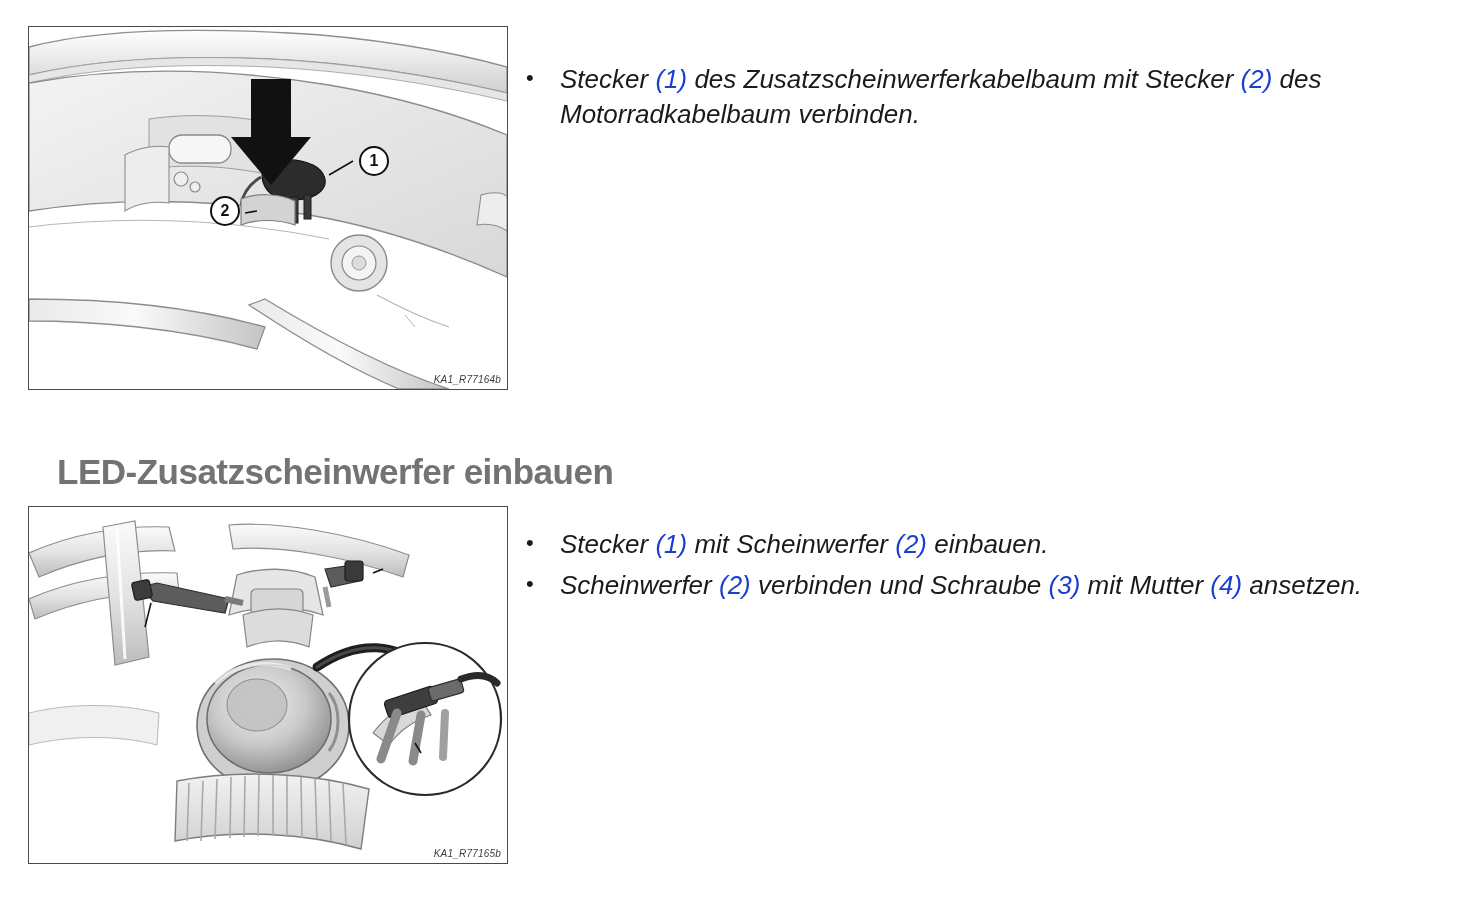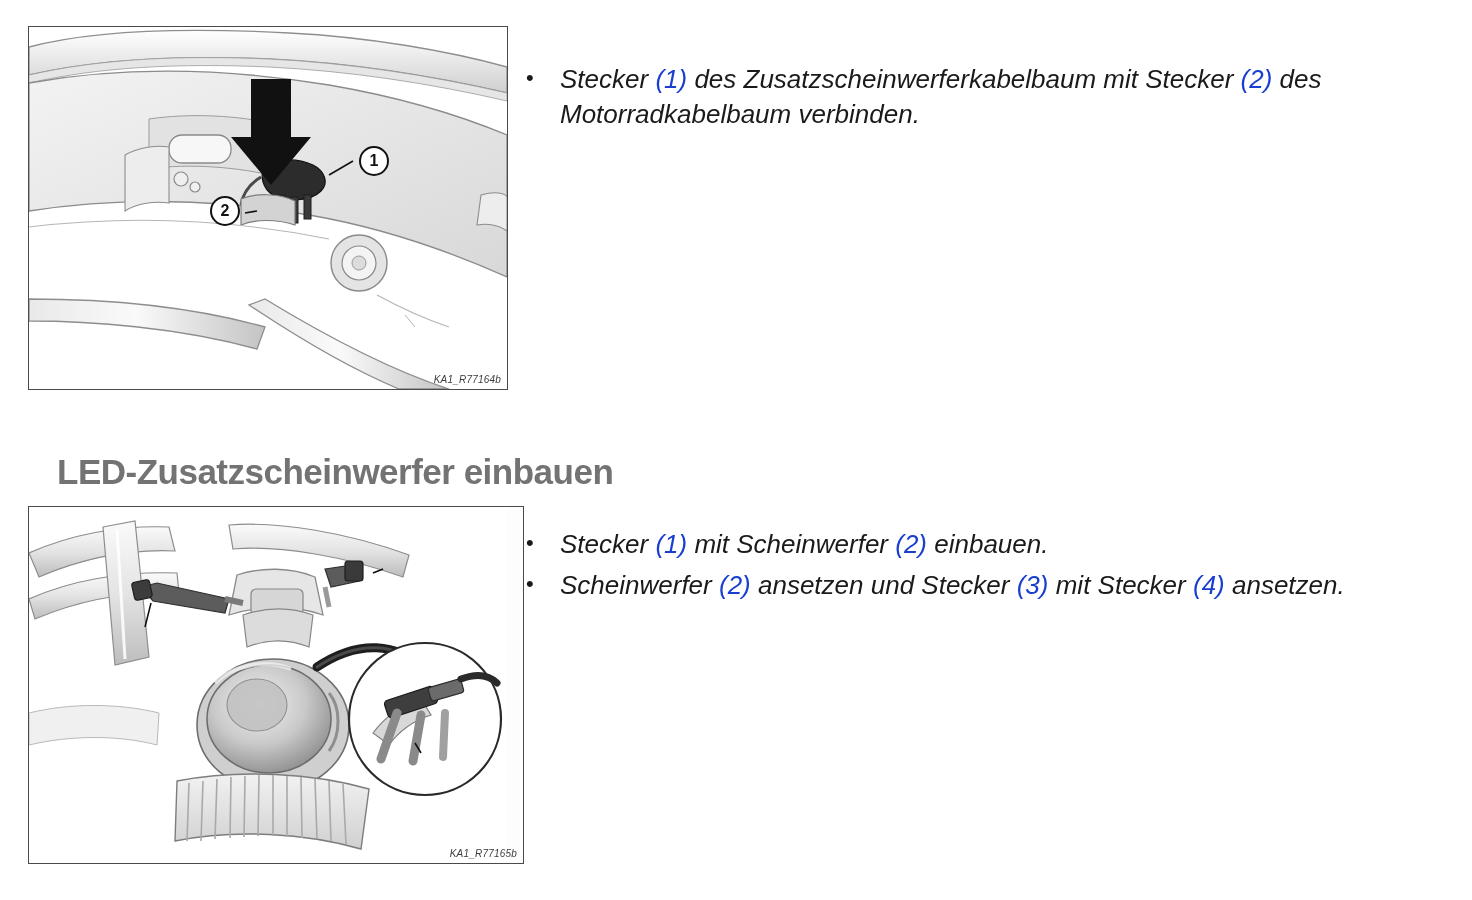--- a/index.html
+++ b/index.html
@@ -33,21 +33,20 @@
     left: 28px;
     top: 26px;
     width: 478px;
     height: 362px;
   }
   .fig-2 {
     left: 28px;
     top: 506px;
     width: 478px;
     height: 356px;
-    padding-left: 16px;
   }
   .fig-inner {
     position: absolute;
     inset: 0;
   }
   .fig-code {
     position: absolute;
     right: 6px;
     bottom: 4px;
     font-size: 10px;
@@ -302,18 +301,18 @@
   <div class="text-block tb-2">
     <div class="bullet-row">
       <div class="bullet-dot">•</div>
       <div class="bullet-text">
         <span>Stecker </span><span class="ref">(1)</span><span> mit Scheinwerfer </span><span class="ref">(2)</span><span> einbauen.</span>
       </div>
     </div>
     <div class="bullet-row">
       <div class="bullet-dot">•</div>
       <div class="bullet-text">
-        <span>Scheinwerfer </span><span class="ref">(2)</span><span> ansetzen und Stecker </span><span class="ref">(3)</span><span> mit Stecker </span><span class="ref">(4)</span><span> ansetzen.</span>
+        <span>Scheinwerfer </span><span class="ref">(2)</span><span> verbinden und Schraube </span><span class="ref">(3)</span><span> mit Mutter </span><span class="ref">(4)</span><span> ansetzen.</span>
       </div>
     </div>
   </div>
 
 </div>
 
 </body></html>

